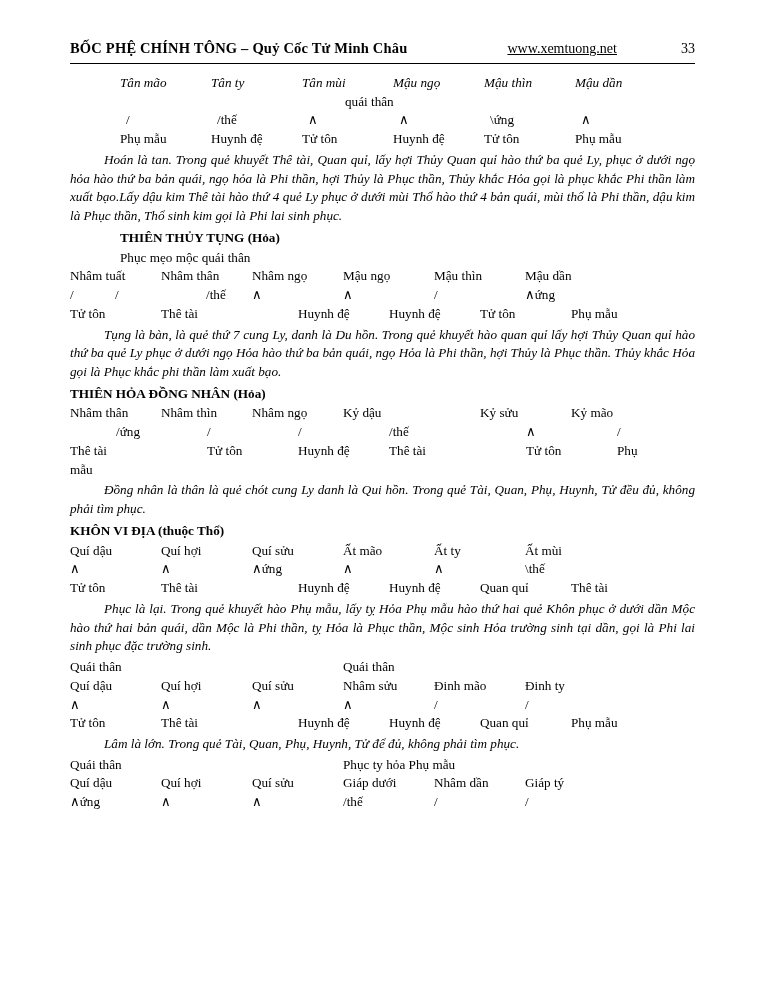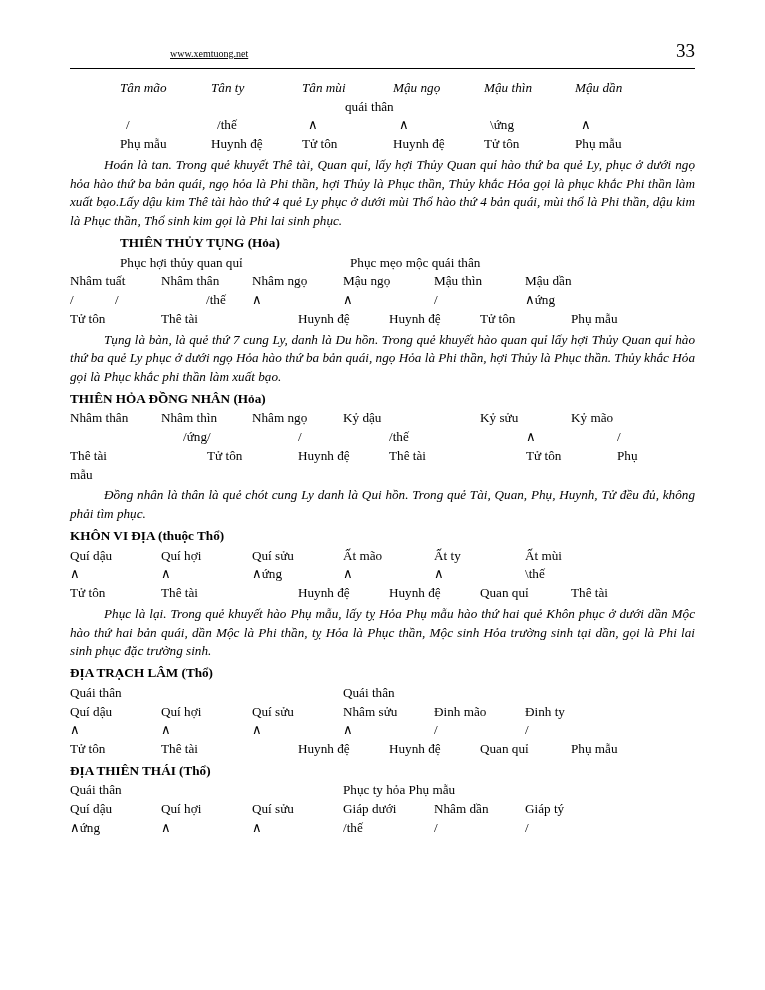--- a/index.html
+++ b/index.html
@@ -31,24 +31,24 @@
   .header-title {
     font-weight: bold;
     letter-spacing: 0.2px;
     white-space: nowrap;
   }
   .header-url {
     text-decoration: underline;
     margin-left: 40px;
     margin-right: auto;
     padding-left: 60px;
-    font-size: 10px;
+    font-size: 14px;
   }
   .header-page {
-    font-size: 19px;
+    font-size: 14px;
   }
   .rule {
     border-bottom: 1.1px solid #000;
     margin-bottom: 10px;
   }
   .body {
     font-size: 13.2px;
     line-height: 1.42;
   }
   .para {
@@ -72,20 +72,21 @@
   
   .c { width: 91px; }
   .symrow { letter-spacing: 0px; }
 </style>
 </head>
 <body>
 
 <div class="page">
 
   <div class="header">
+    <span class="header-title">BỐC PHỆ CHÍNH TÔNG – Quỷ Cốc Tử Minh Châu</span>
     <span class="header-url">www.xemtuong.net</span>
     <span class="header-page">33</span>
   </div>
   <div class="rule"></div>
 
   <div class="body">
 
     <div>
       <div class="row" style="padding-left:50px;font-style:italic;">
         <span class="c">Tân mão</span>
@@ -113,21 +114,20 @@
         <span class="c">Huynh đệ</span>
         <span class="c">Tử tôn</span>
         <span class="c">Phụ mẫu</span>
       </div>
     </div>
 
     <p class="para">Hoán là tan. Trong quẻ khuyết Thê tài, Quan quỉ, lấy hợi Thủy Quan quỉ hào thứ ba quẻ Ly, phục ở dưới ngọ hỏa hào thứ ba bản quái, ngọ hỏa là Phi thần, hợi Thủy là Phục thần, Thủy khắc Hỏa gọi là phục khắc Phi thần làm xuất bạo.Lấy dậu kim Thê tài hào thứ 4 quẻ Ly phục ở dưới mùi Thổ hào thứ 4 bản quái, mùi thổ là Phi thần, dậu kim là Phục thần, Thổ sinh kim gọi là Phi lai sinh phục.</p>
 
     <div class="section-title indent">THIÊN THỦY TỤNG (Hỏa)</div>
     <div class="row" style="padding-left:50px;">
-      <span style="width:230px;">Phục hợi thủy quan quỉ</span>
       <span>Phục mẹo mộc quái thân</span>
     </div>
     <div class="row">
       <span class="c">Nhâm tuất</span>
       <span class="c">Nhâm thân</span>
       <span class="c">Nhâm ngọ</span>
       <span class="c">Mậu ngọ</span>
       <span class="c">Mậu thìn</span>
       <span class="c">Mậu dần</span>
     </div>
@@ -157,21 +157,21 @@
       <span style="width:91px;">Nhâm thân</span>
       <span style="width:91px;">Nhâm thìn</span>
       <span style="width:91px;">Nhâm ngọ</span>
       <span style="width:137px;">Kỷ dậu</span>
       <span style="width:0px;"></span>
       <span style="width:91px;">Kỷ sửu</span>
       <span>Kỷ mão</span>
     </div>
     <div class="row symrow">
       <span style="width:46px;"></span>
-      <span style="width:91px;text-align:right;">/ứng</span>
+      <span style="width:91px;">/ứng</span>
       <span style="width:91px;">/</span>
       <span style="width:91px;">/</span>
       <span style="width:137px;">/thế</span>
       <span style="width:91px;">∧</span>
       <span>/</span>
     </div>
     <div class="row">
       <span style="width:91px;">Thê tài</span>
       <span style="width:46px;"></span>
       <span style="width:91px;">Tử tôn</span>
@@ -209,21 +209,20 @@
       <span style="width:91px;">Thê tài</span>
       <span style="width:46px;"></span>
       <span style="width:91px;">Huynh đệ</span>
       <span style="width:91px;">Huynh đệ</span>
       <span style="width:91px;">Quan quỉ</span>
       <span>Thê tài</span>
     </div>
 
     <p class="para">Phục là lại. Trong quẻ khuyết hào Phụ mẫu, lấy tỵ Hỏa Phụ mẫu hào thứ hai quẻ Khôn phục ở dưới dần Mộc hào thứ hai bản quái, dần Mộc là Phi thần, tỵ Hỏa là Phục thần, Mộc sinh Hỏa trường sinh tại dần, gọi là Phi lai sinh phục đặc trường sinh.</p>
 
-    <div class="section-title">ĐỊA TRẠCH LÂM  (Thổ)</div>
     <div class="row">
       <span style="width:273px;">Quái thân</span>
       <span>Quái thân</span>
     </div>
     <div class="row">
       <span class="c">Quí dậu</span>
       <span class="c">Quí hợi</span>
       <span class="c">Quí sửu</span>
       <span class="c">Nhâm sửu</span>
       <span class="c">Đinh mão</span>
@@ -240,22 +239,22 @@
     <div class="row">
       <span style="width:91px;">Tử tôn</span>
       <span style="width:137px;">Thê tài</span>
       <span style="width:0px;"></span>
       <span style="width:91px;">Huynh đệ</span>
       <span style="width:91px;">Huynh đệ</span>
       <span style="width:91px;">Quan quỉ</span>
       <span>Phụ mẫu</span>
     </div>
 
-
-    <div class="section-title">ĐỊA THIÊN THÁI  (Thổ)</div>
+    <p class="para">Lâm  là lớn. Trong quẻ Tài, Quan, Phụ, Huynh, Tử để đủ, không phải tìm phục.</p>
+
     <div class="row">
       <span style="width:273px;">Quái thân</span>
       <span>Phục ty hỏa Phụ mẫu</span>
     </div>
     <div class="row">
       <span class="c">Quí dậu</span>
       <span class="c">Quí hợi</span>
       <span class="c">Quí sửu</span>
       <span class="c">Giáp dưới</span>
       <span class="c">Nhâm dần</span>

